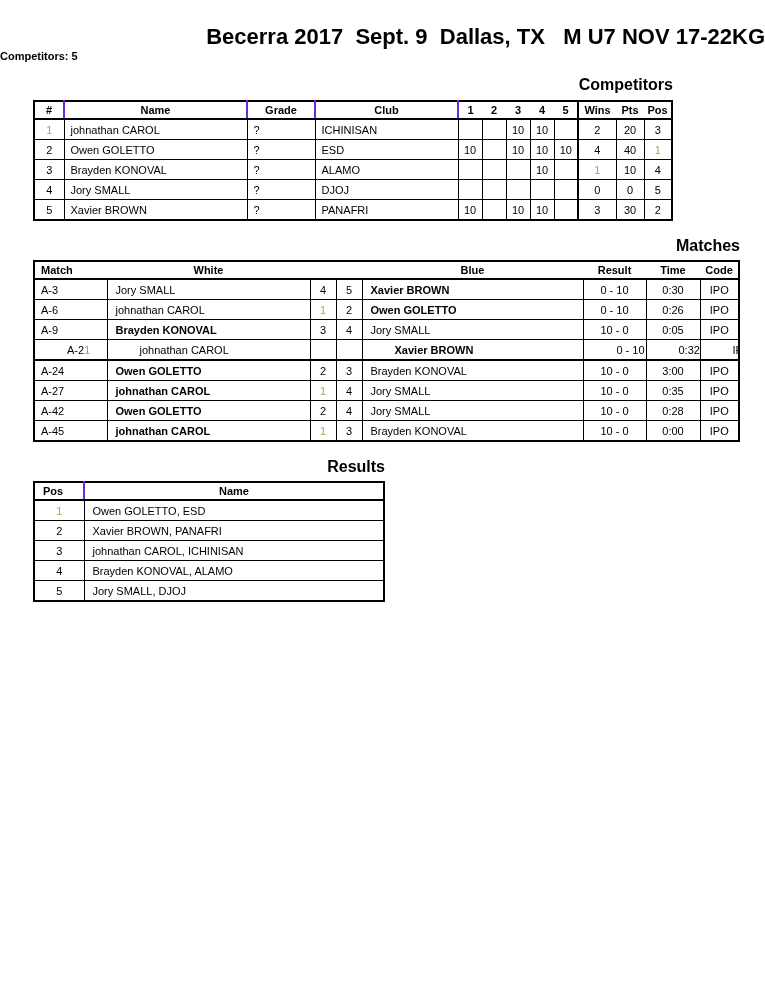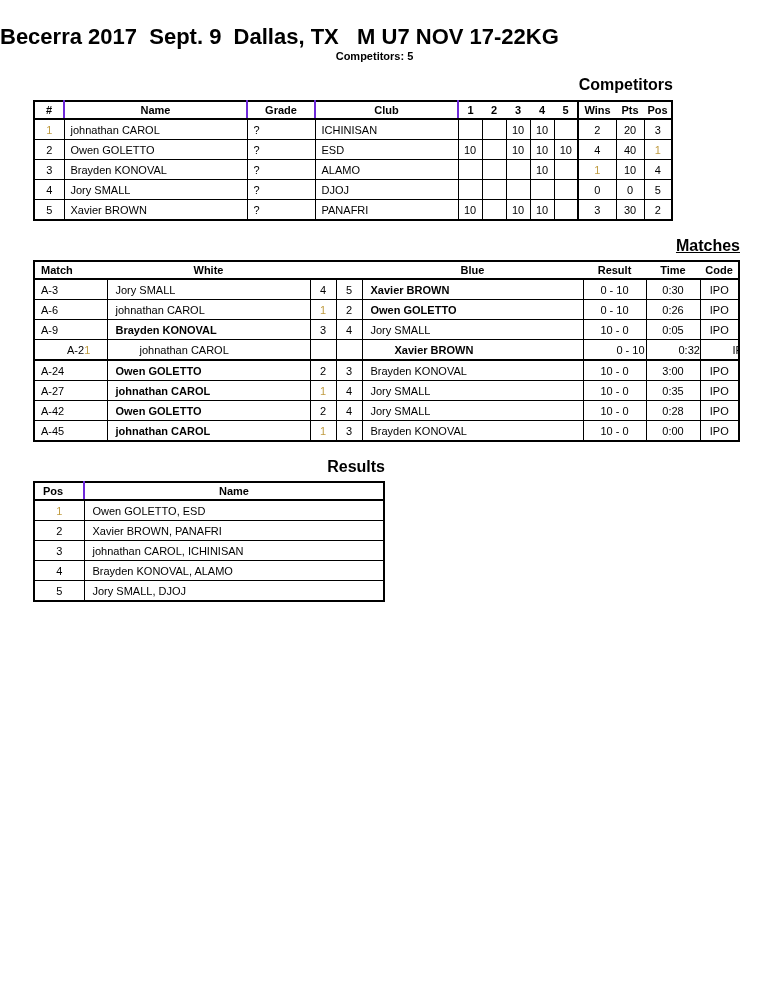--- a/index.html
+++ b/index.html
@@ -1,30 +1,30 @@
 <!DOCTYPE html>
 <html><head>
 <meta charset="utf-8">
 <style>
   html,body{margin:0;padding:0;}
   body{
     width:765px;height:990px;background:#ffffff;color:#000;
     font-family:"Liberation Sans", sans-serif;overflow:hidden;
   }
   .title{
-    margin:24px 0 0 0;text-align:left;font-size:22px;font-weight:bold;
+    margin:24px 0 0 0;text-align:right;font-size:22px;font-weight:bold;
     white-space:pre;line-height:1.15;
   }
   .count{
-    text-align:center;padding-right:16px;font-size:11px;font-weight:bold;
+    text-align:left;padding-right:16px;font-size:11px;font-weight:bold;
     line-height:13px;margin-top:1px;
   }
   .sec{font-weight:bold;font-size:16px;text-align:right;line-height:15px;}
   .sec-competitors{width:640px;margin:14px 0 8px 33px;}
-  .sec-matches{width:707px;margin:17px 0 7px 33px;text-decoration:underline;}
+  .sec-matches{width:707px;margin:17px 0 7px 33px;}
   .sec-results{width:352px;margin:17px 0 7px 33px;}
 
   table{
     border-collapse:collapse;table-layout:fixed;margin-left:33px;
     border:2px solid #000;
   }
   td{
     font-size:11px;height:19px;padding:0;overflow:hidden;white-space:nowrap;
     vertical-align:middle;
   }

